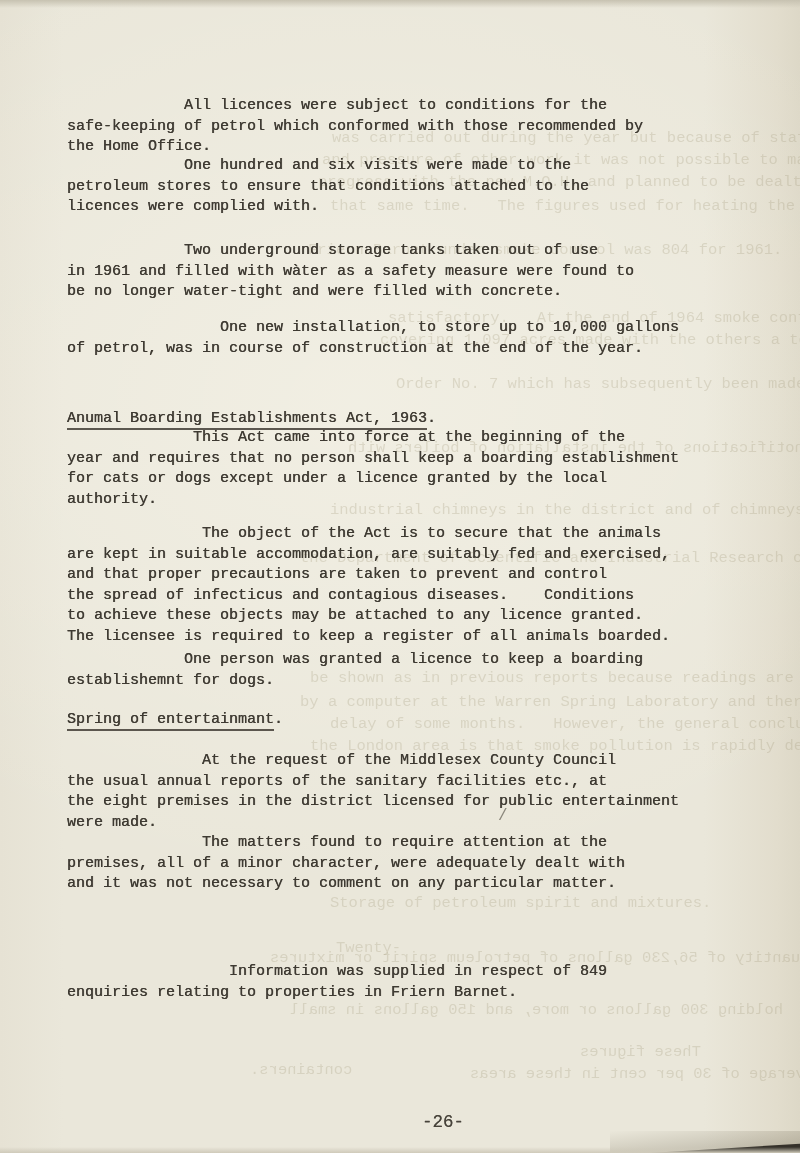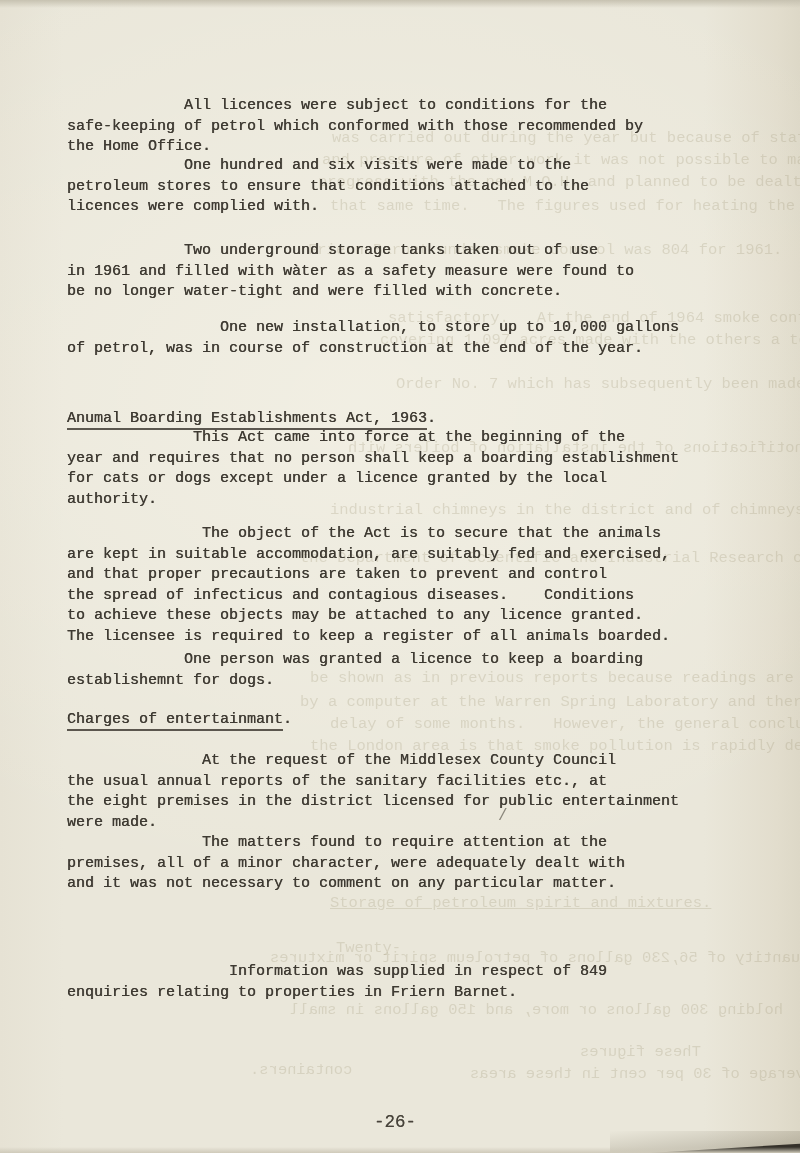--- a/index.html
+++ b/index.html
@@ -44,32 +44,33 @@
   .heading .hl {
     border-bottom: 2px solid rgba(58,54,46,0.82);
     padding-bottom: 1px;
   }
   .page-number {
     position: absolute;
     white-space: pre;
     font-size: 17.5px;
     color: #47433a;
     text-shadow: 0 0 0.5px rgba(62,58,50,0.8);
+    margin-left: 48px;
   }
   .ghost {
     position: absolute;
     white-space: pre;
     font-size: 15.5px;
     line-height: 20px;
     color: #a09778;
     opacity: 0.26;
     filter: blur(0.5px);
   }
   .ghost.m { transform: scaleX(-1); }
-  .ghost.gu { text-decoration: underline; }
+  .ghost.gu { }
   .ghost.mark { color: #4a463c; opacity: 0.6; filter: none; font-size: 16px; }
 </style>
 </head>
 <body>
 
 <div class="page">
 
   <div class="edge-top"></div>
 
   <div class="ghost-layer">
@@ -125,21 +126,21 @@
     <div class="block" style="top:524px">               The object of the Act is to secure that the animals
 are kept in suitable accommodation, are suitably fed and exercised,
 and that proper precautions are taken to prevent and control
 the spread of infecticus and contagious diseases.    Conditions
 to achieve these objects may be attached to any licence granted.
 The licensee is required to keep a register of all animals boarded.</div>
 
     <div class="block" style="top:650px">             One person was granted a licence to keep a boarding
 establishemnt for dogs.</div>
 
-    <div class="block heading" style="top:710px"><span class="hl">Charges of entertainmant</span><span>.</span></div>
+    <div class="block heading" style="top:710px"><span class="hl">Spring of entertainmant</span><span>.</span></div>
 
     <div class="block" style="top:751px">               At the request of the Middlesex County Council
 the usual annual reports of the sanitary facilities etc., at
 the eight premises in the district licensed for public entertainment
 were made.
                The matters found to require attention at the
 premises, all of a minor character, were adequately dealt with
 and it was not necessary to comment on any particular matter.</div>
 
 

